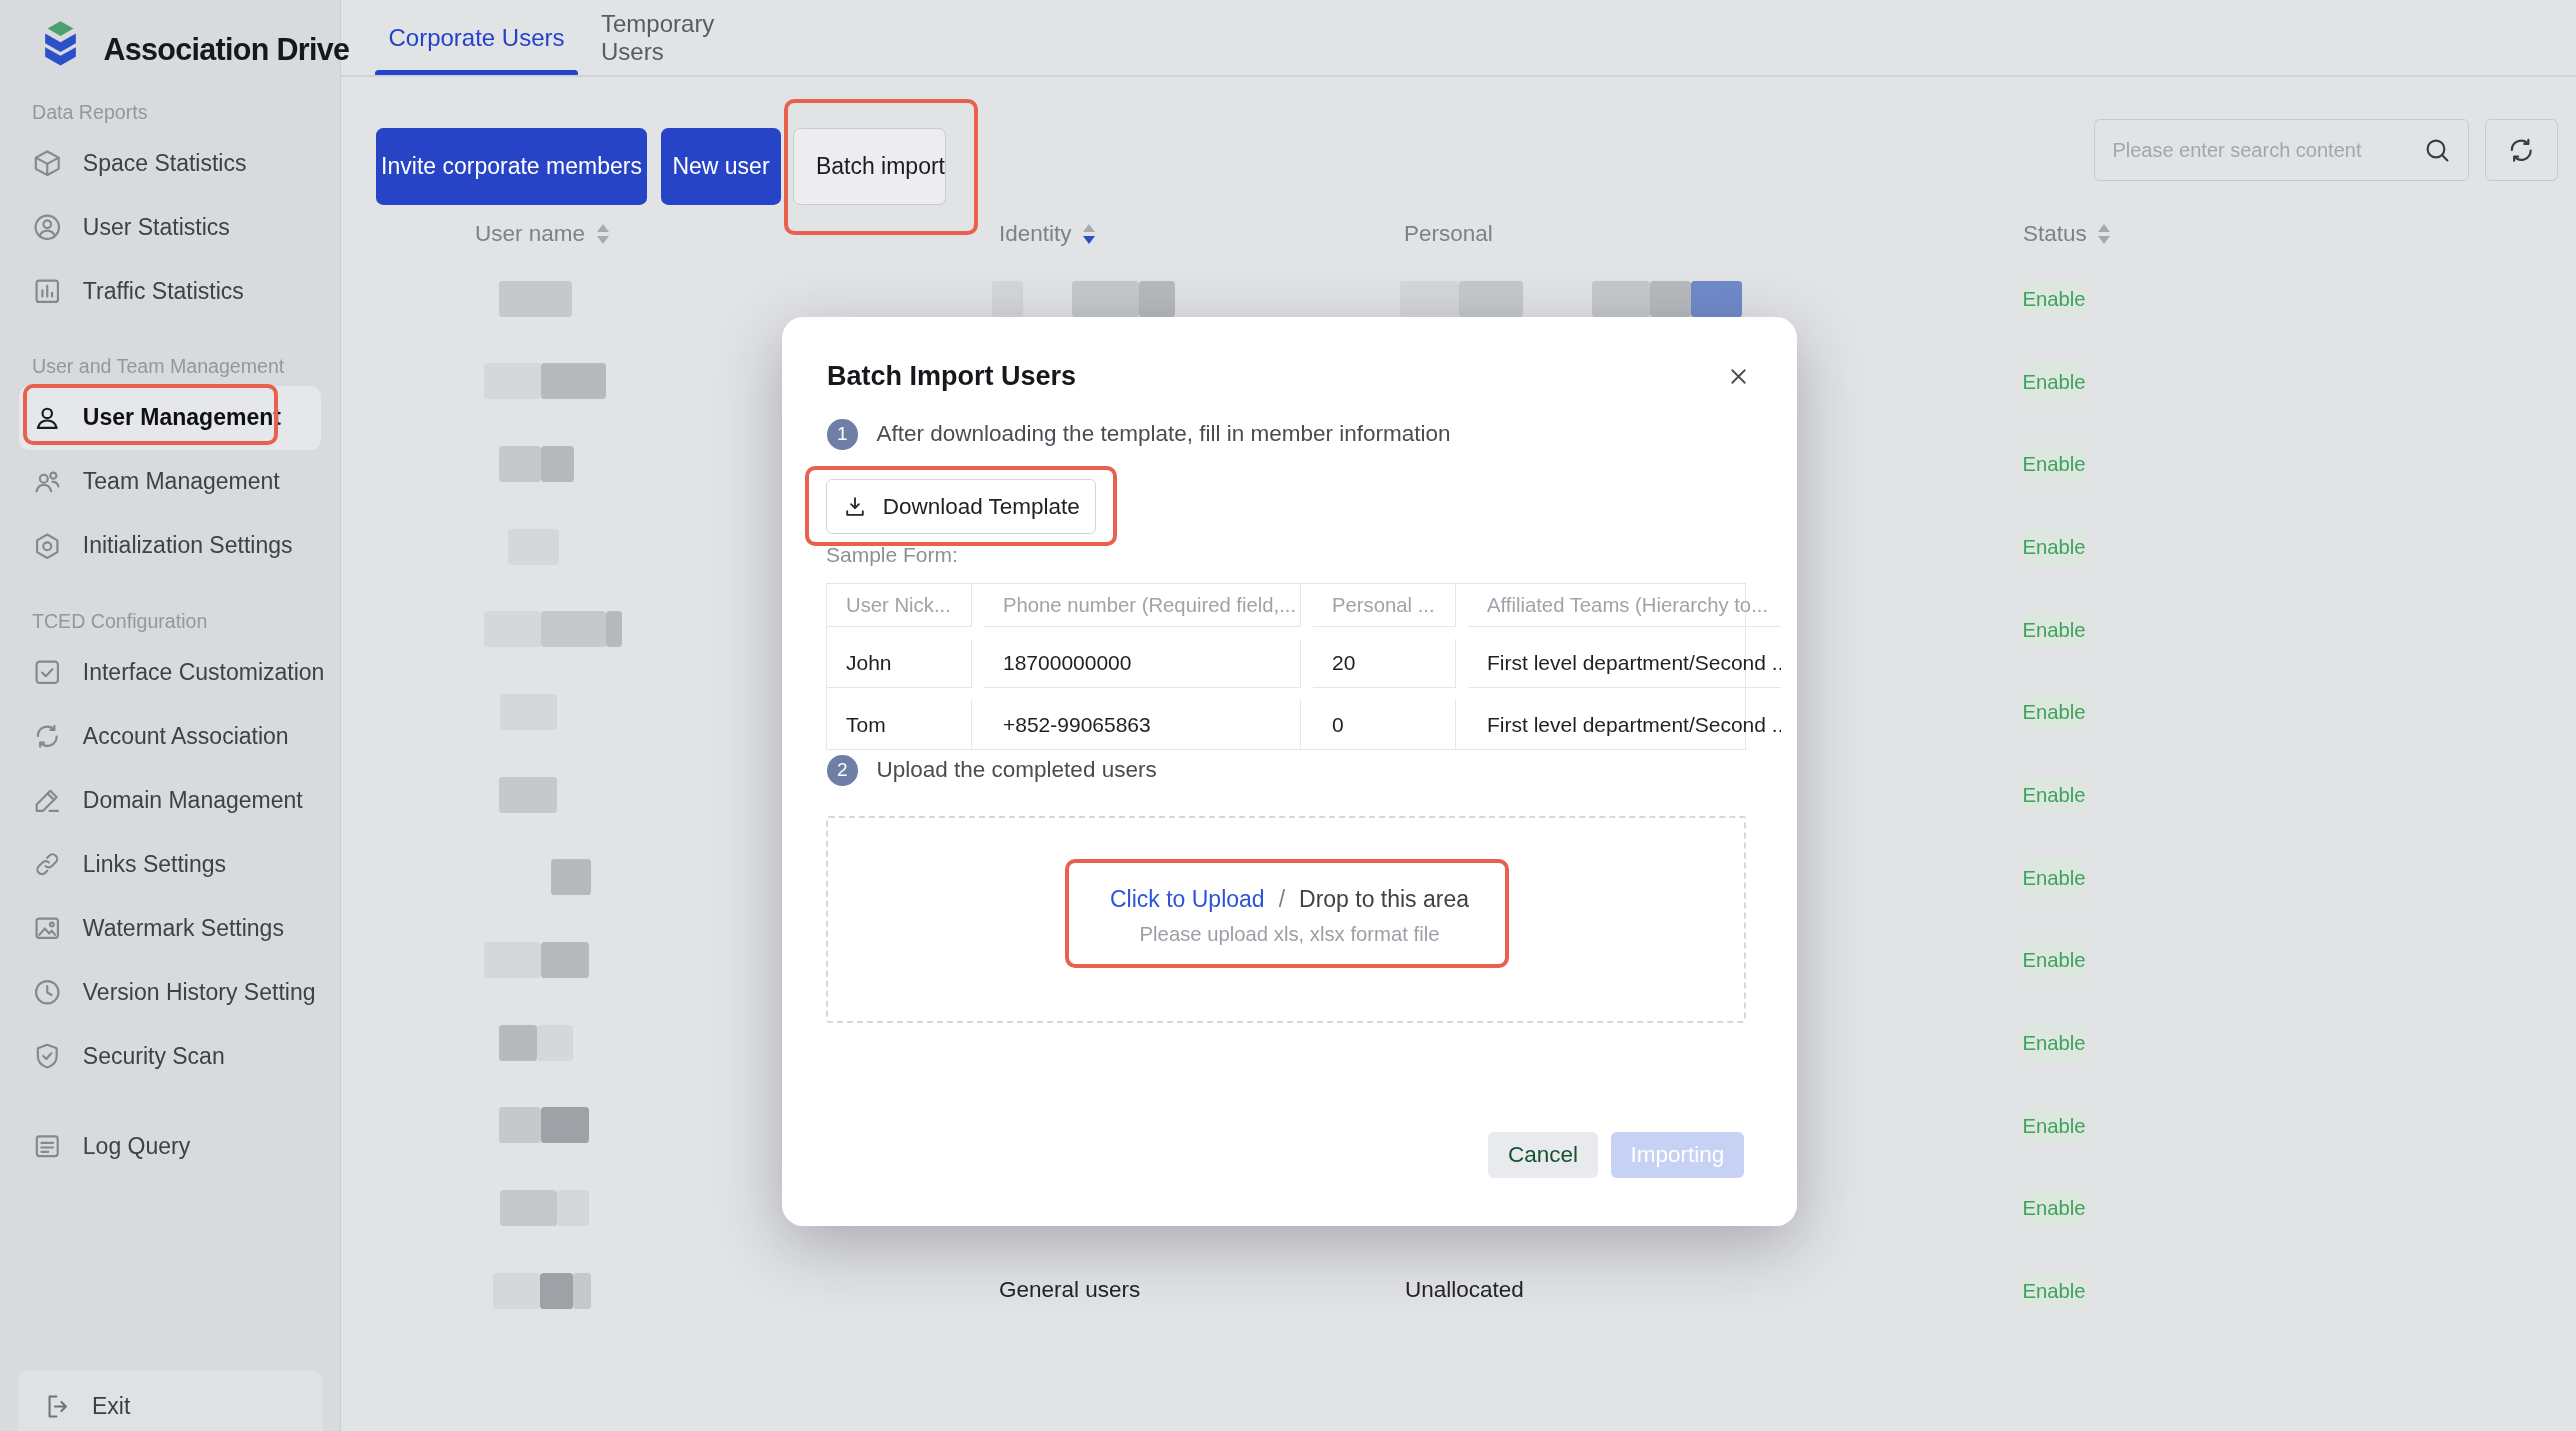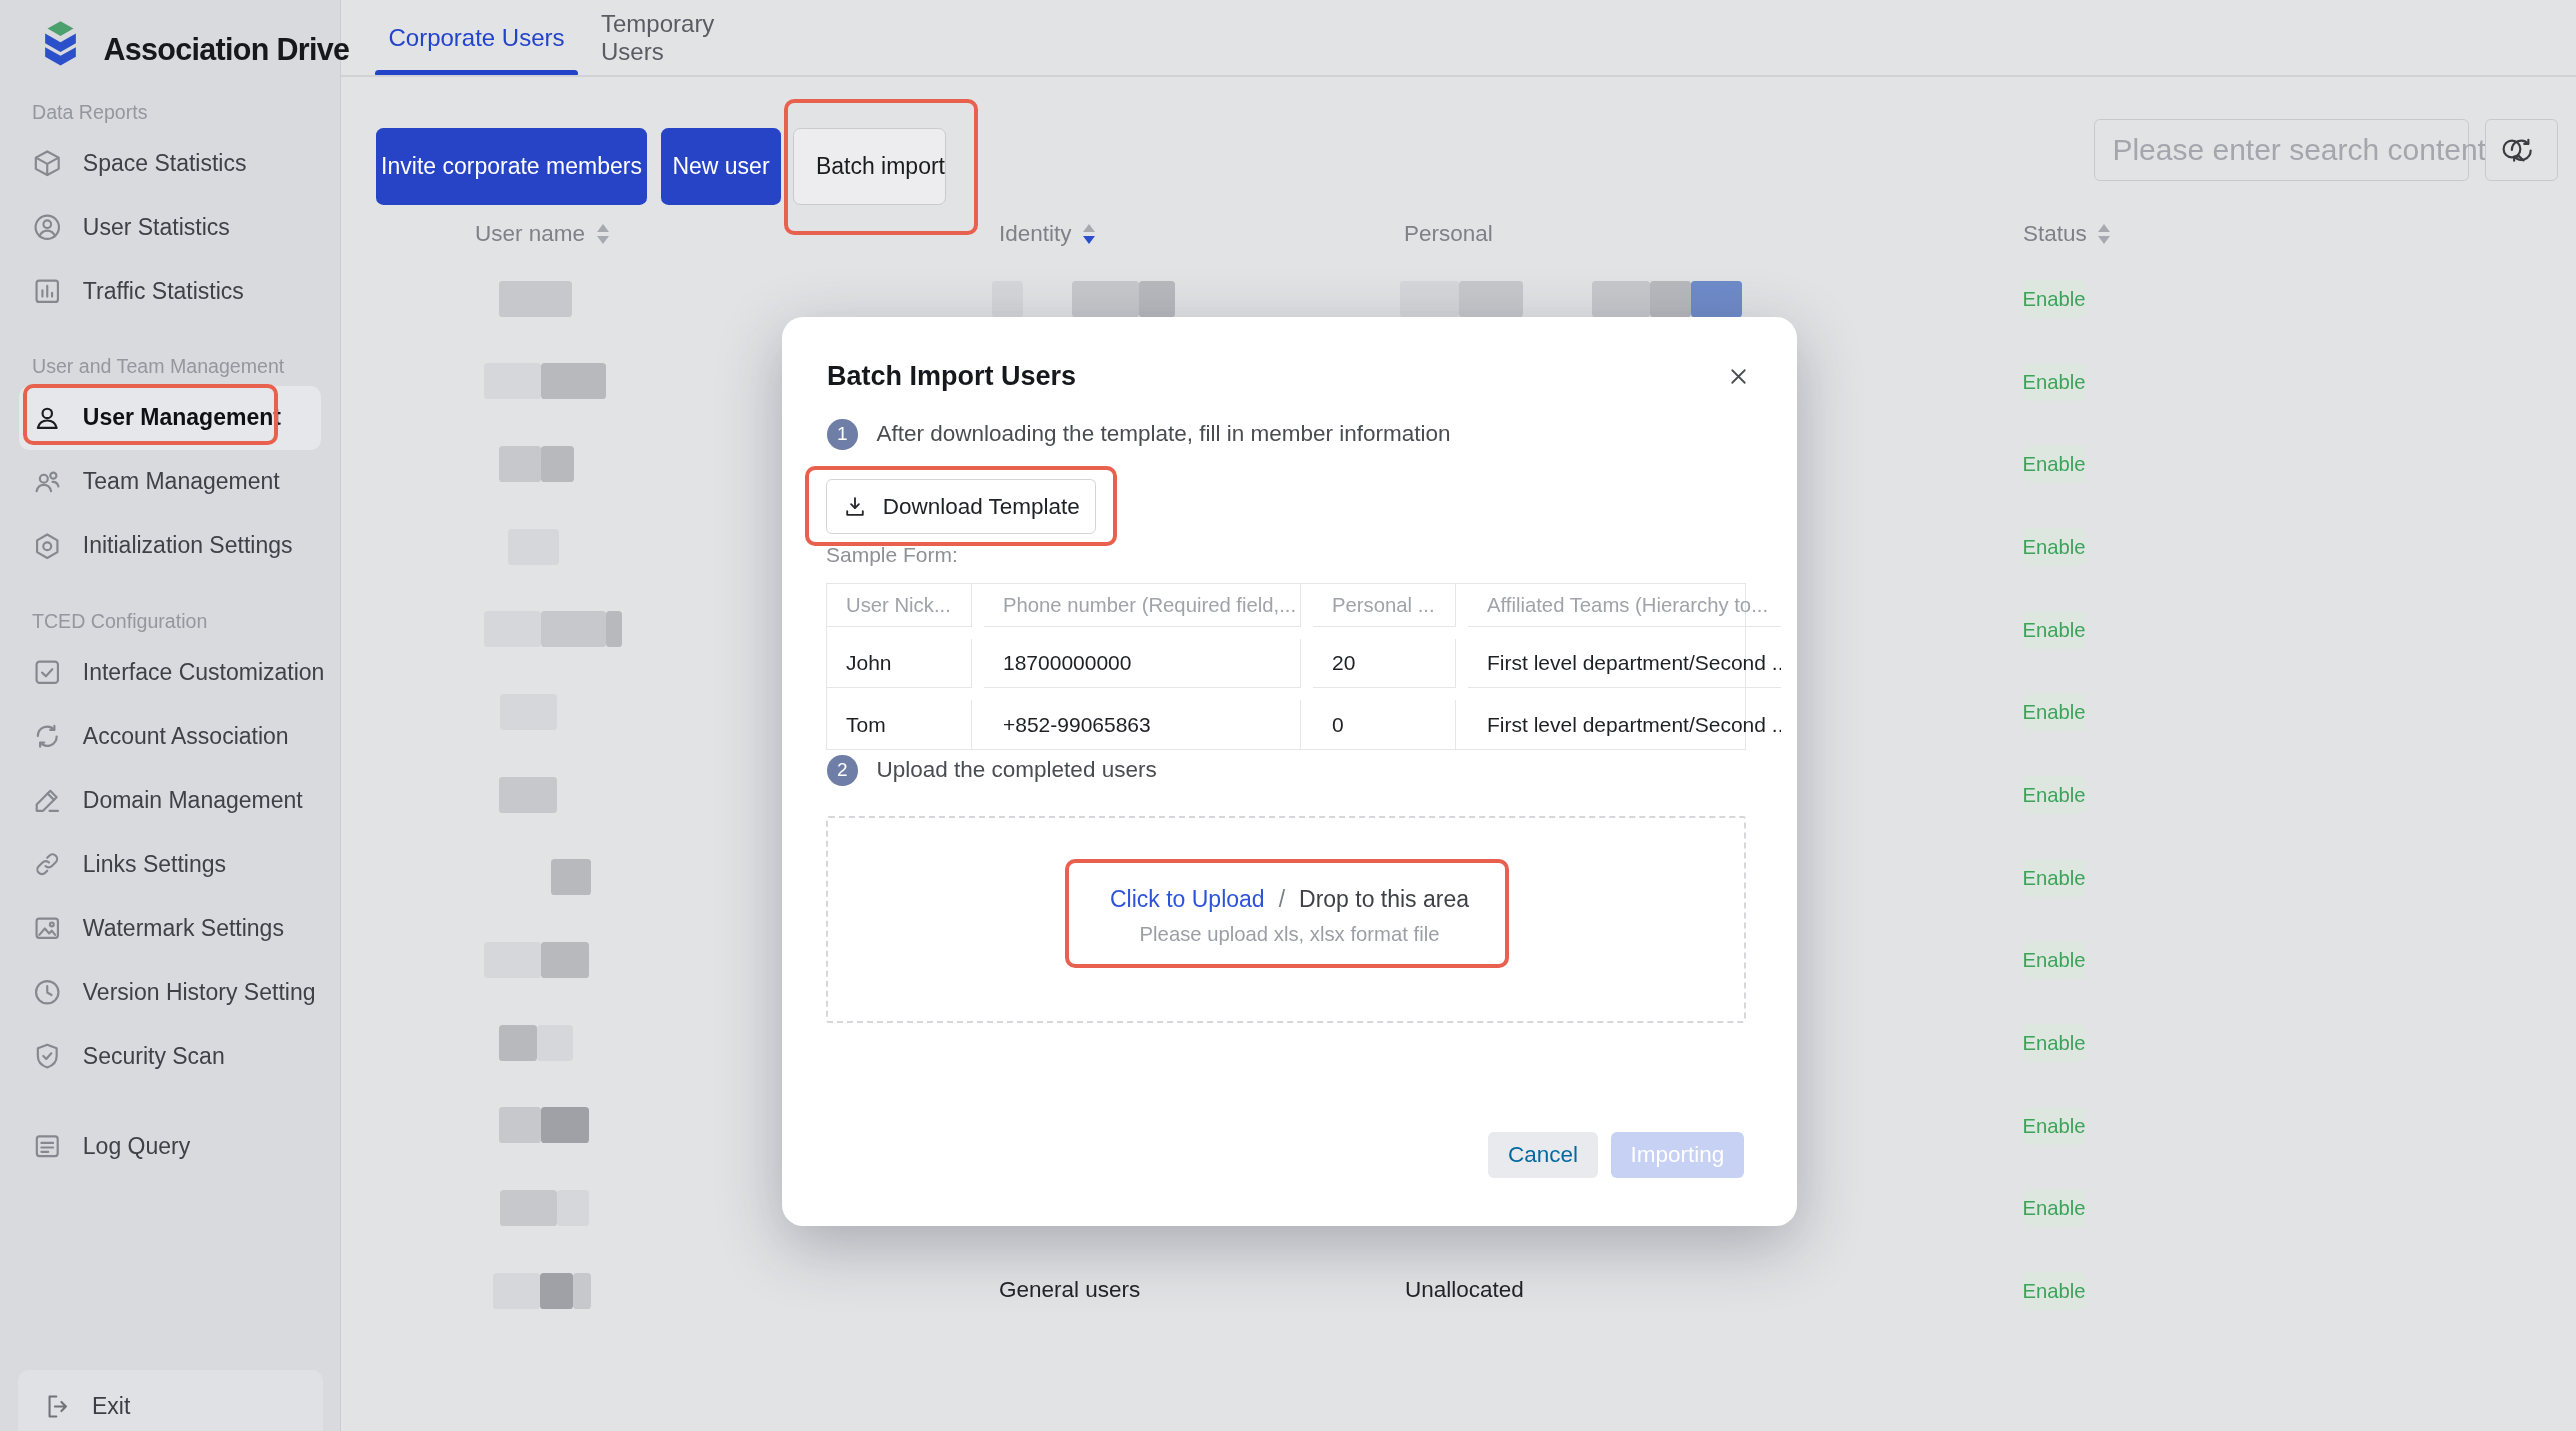--- a/index.html
+++ b/index.html
@@ -37,21 +37,21 @@
                  background:#2443cb;}
   .tab-divider{position:absolute;left:341px;right:0;top:75px;height:1.5px;background:#d0d2d5;}
 
   .btn{position:absolute;top:128px;height:77px;border-radius:7.3px;display:flex;align-items:center;
        justify-content:center;font-size:23px;cursor:pointer;box-sizing:border-box;}
   .btn-blue{background:#2744c7;color:#fff;}
   .btn-plain{background:#ededf0;border:1.5px solid #c8cacf;color:#1b1c20;justify-content:flex-end;}
 
   .search-box{position:absolute;left:2094px;top:119px;width:375px;height:62px;border:1.5px solid #c7c9ce;
               border-radius:5.8px;box-sizing:border-box;display:flex;align-items:center;}
-  .search-box input{flex:1;border:0;outline:0;background:transparent;font-size:30px;color:#3a3c41;
+  .search-box input{flex:1;border:0;outline:0;background:transparent;font-size:20px;color:#3a3c41;
               padding:0 0 0 17.4px;font-family:inherit;}
   .search-box input::placeholder{color:#a3a6ac;}
   .search-box .s-icon{width:30.5px;height:30.5px;color:#3a3c41;margin-right:16px;flex:0 0 auto;}
   .refresh-btn{position:absolute;left:2485px;top:119px;width:73px;height:62px;border:1.5px solid #c7c9ce;
               border-radius:5.8px;box-sizing:border-box;display:flex;align-items:center;justify-content:center;
               cursor:pointer;}
   .refresh-btn svg{width:30.5px;height:30.5px;color:#3a3c41;}
 
   
   .th{position:absolute;top:212px;height:44px;display:flex;align-items:center;gap:11.6px;
@@ -94,21 +94,21 @@
   .upload-box{position:absolute;left:44px;top:499px;width:920px;height:207px;border:2.2px dashed #d5d7da;
               border-radius:2.9px;box-sizing:border-box;cursor:pointer;}
   .up-line1{position:absolute;left:0;width:100%;top:569px;display:flex;justify-content:center;
             align-items:center;gap:14px;font-size:23px;}
   .up-click{color:#2d53d8;cursor:pointer;}
   .up-sep{color:#7b7e84;}
   .up-drop{color:#3f4146;}
   .up-hint{position:absolute;left:0;width:100%;top:606px;text-align:center;font-size:20.3px;color:#9b9ea4;}
   .m-cancel{position:absolute;left:706px;top:815px;width:110px;height:46px;background:#e9eaed;
             border-radius:5.8px;display:flex;align-items:center;justify-content:center;font-size:22.5px;
-            color:#0369a1;cursor:pointer;}
+            color:#14532d;cursor:pointer;}
   .m-confirm{position:absolute;left:829px;top:815px;width:133px;height:46px;background:#c7d1f3;
             border-radius:5.8px;display:flex;align-items:center;justify-content:center;font-size:22.5px;
             color:#ffffff;cursor:default;}
 
   
   .annot{position:absolute;border:4.4px solid #e8614e;border-radius:10.2px;box-sizing:border-box;
          pointer-events:none;z-index:20;}
 </style>
 </head>
 <body>

